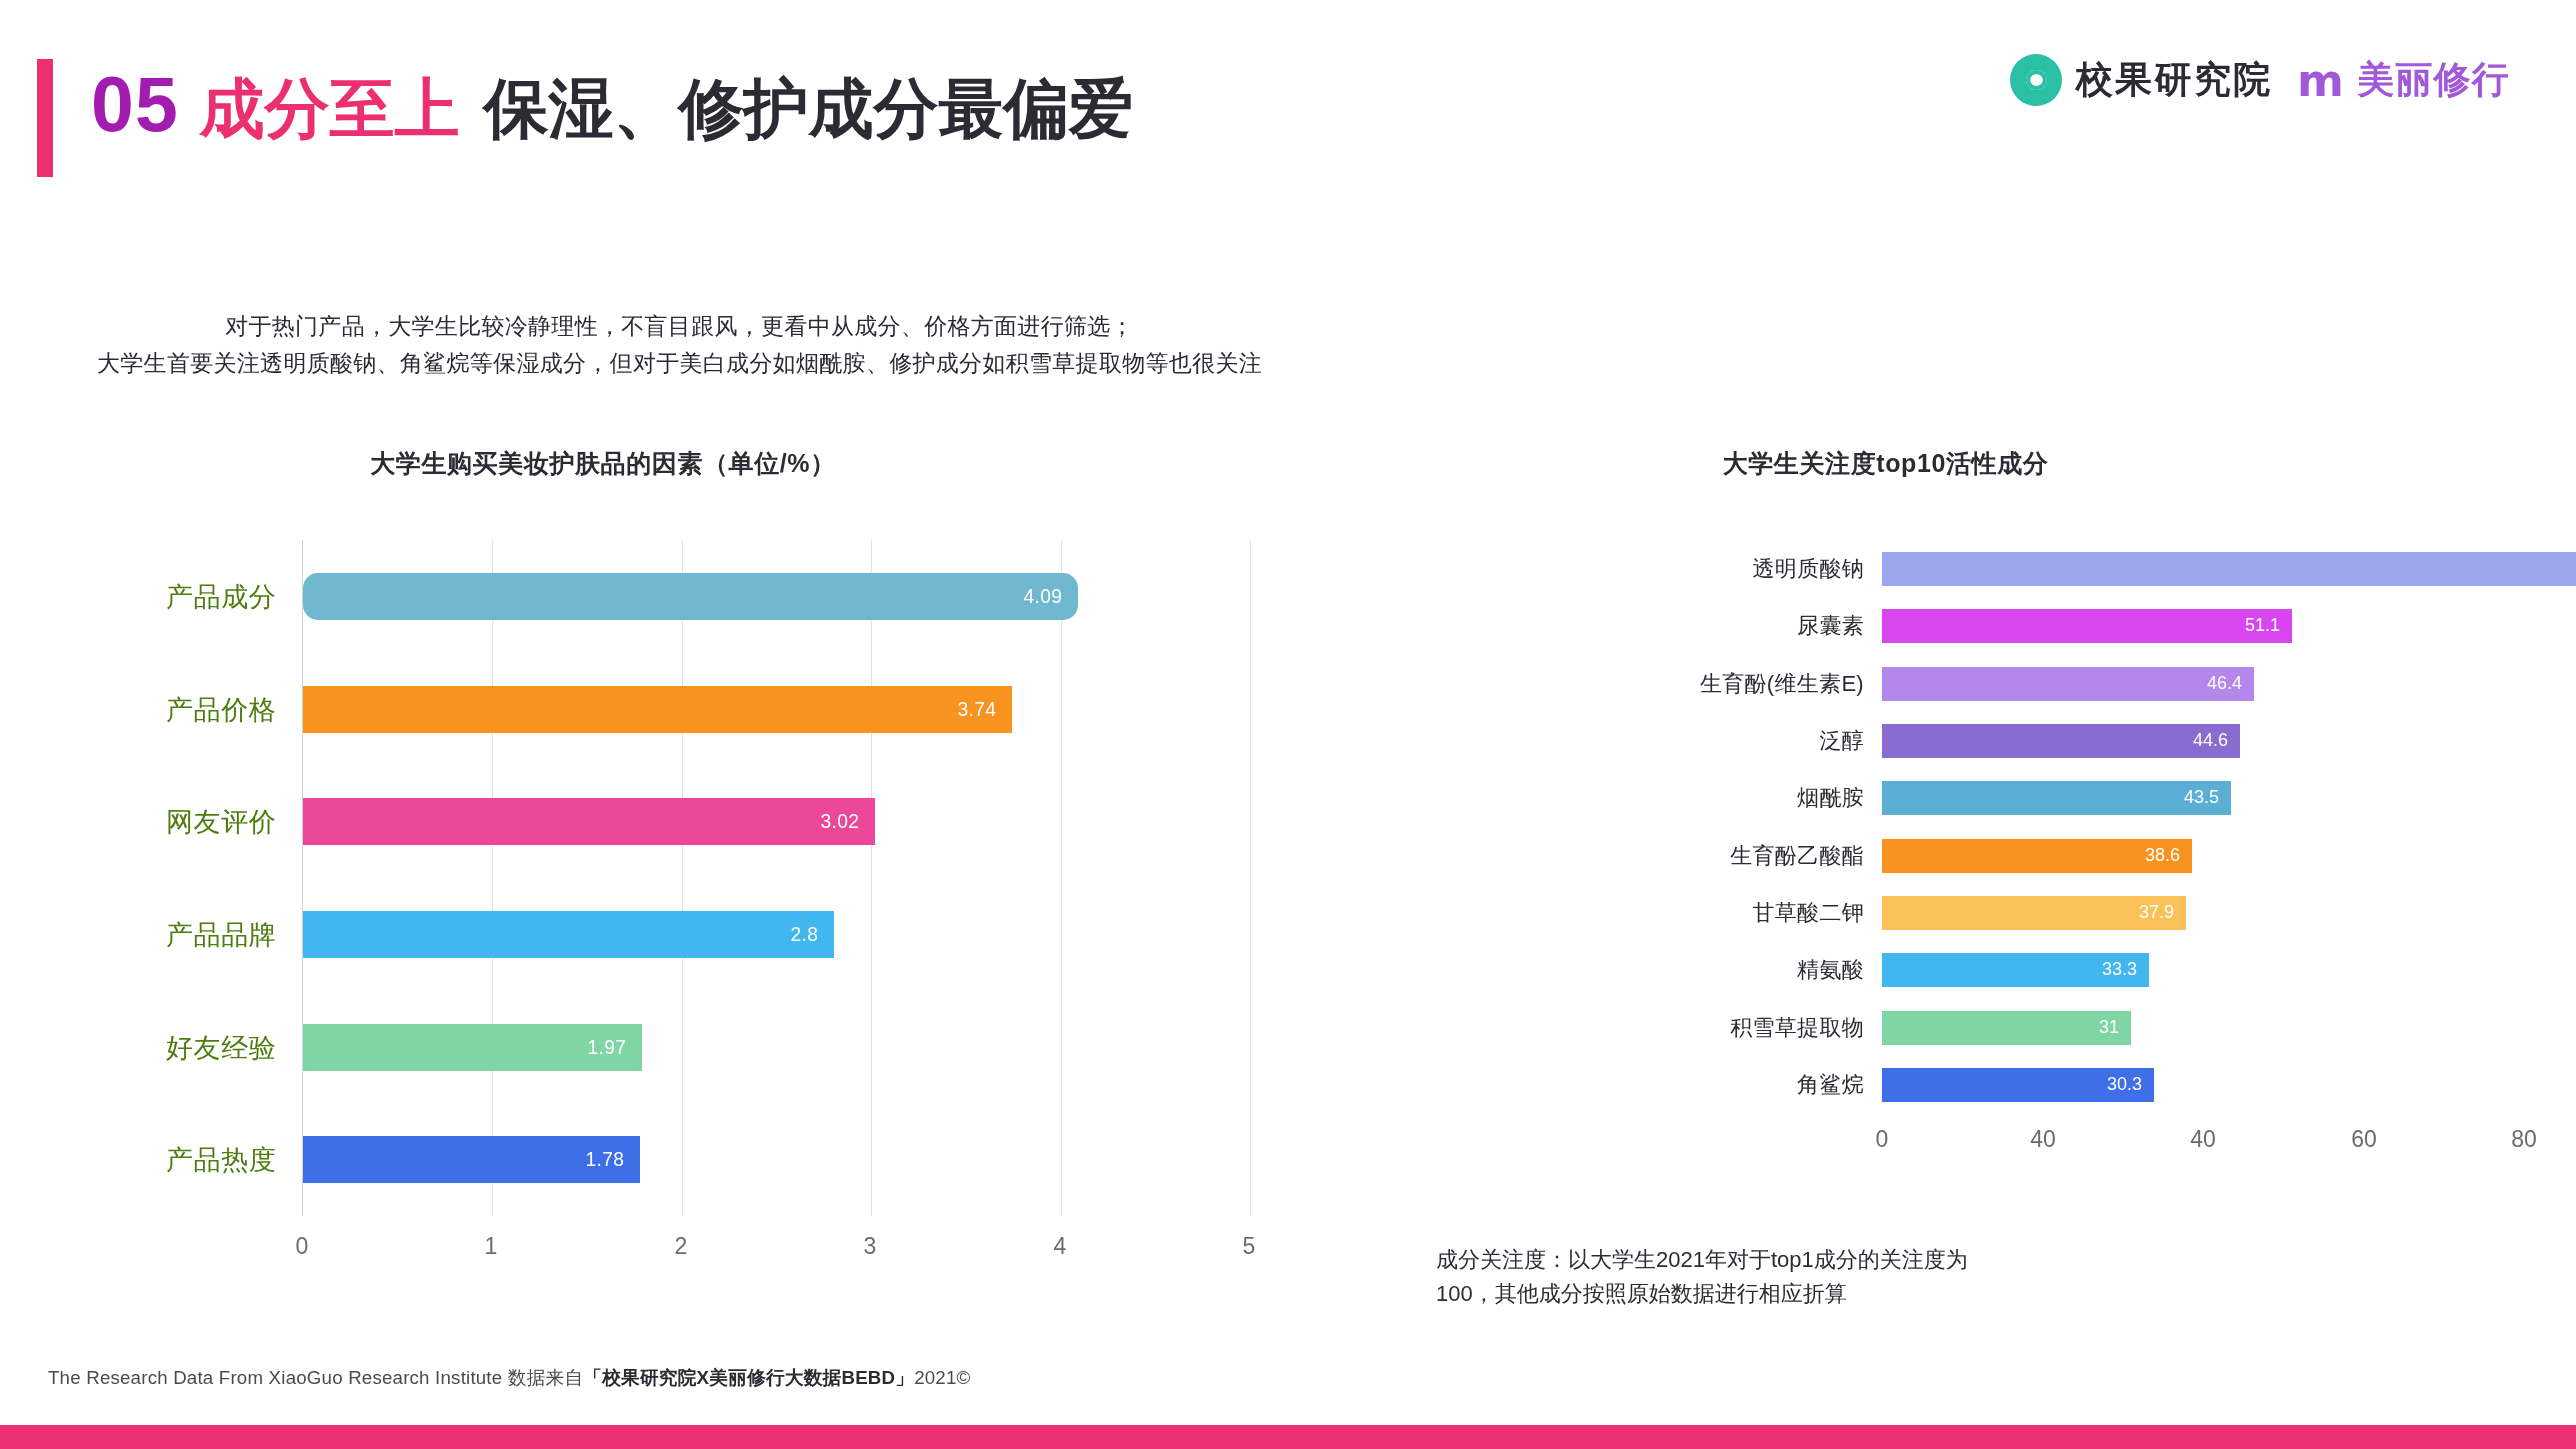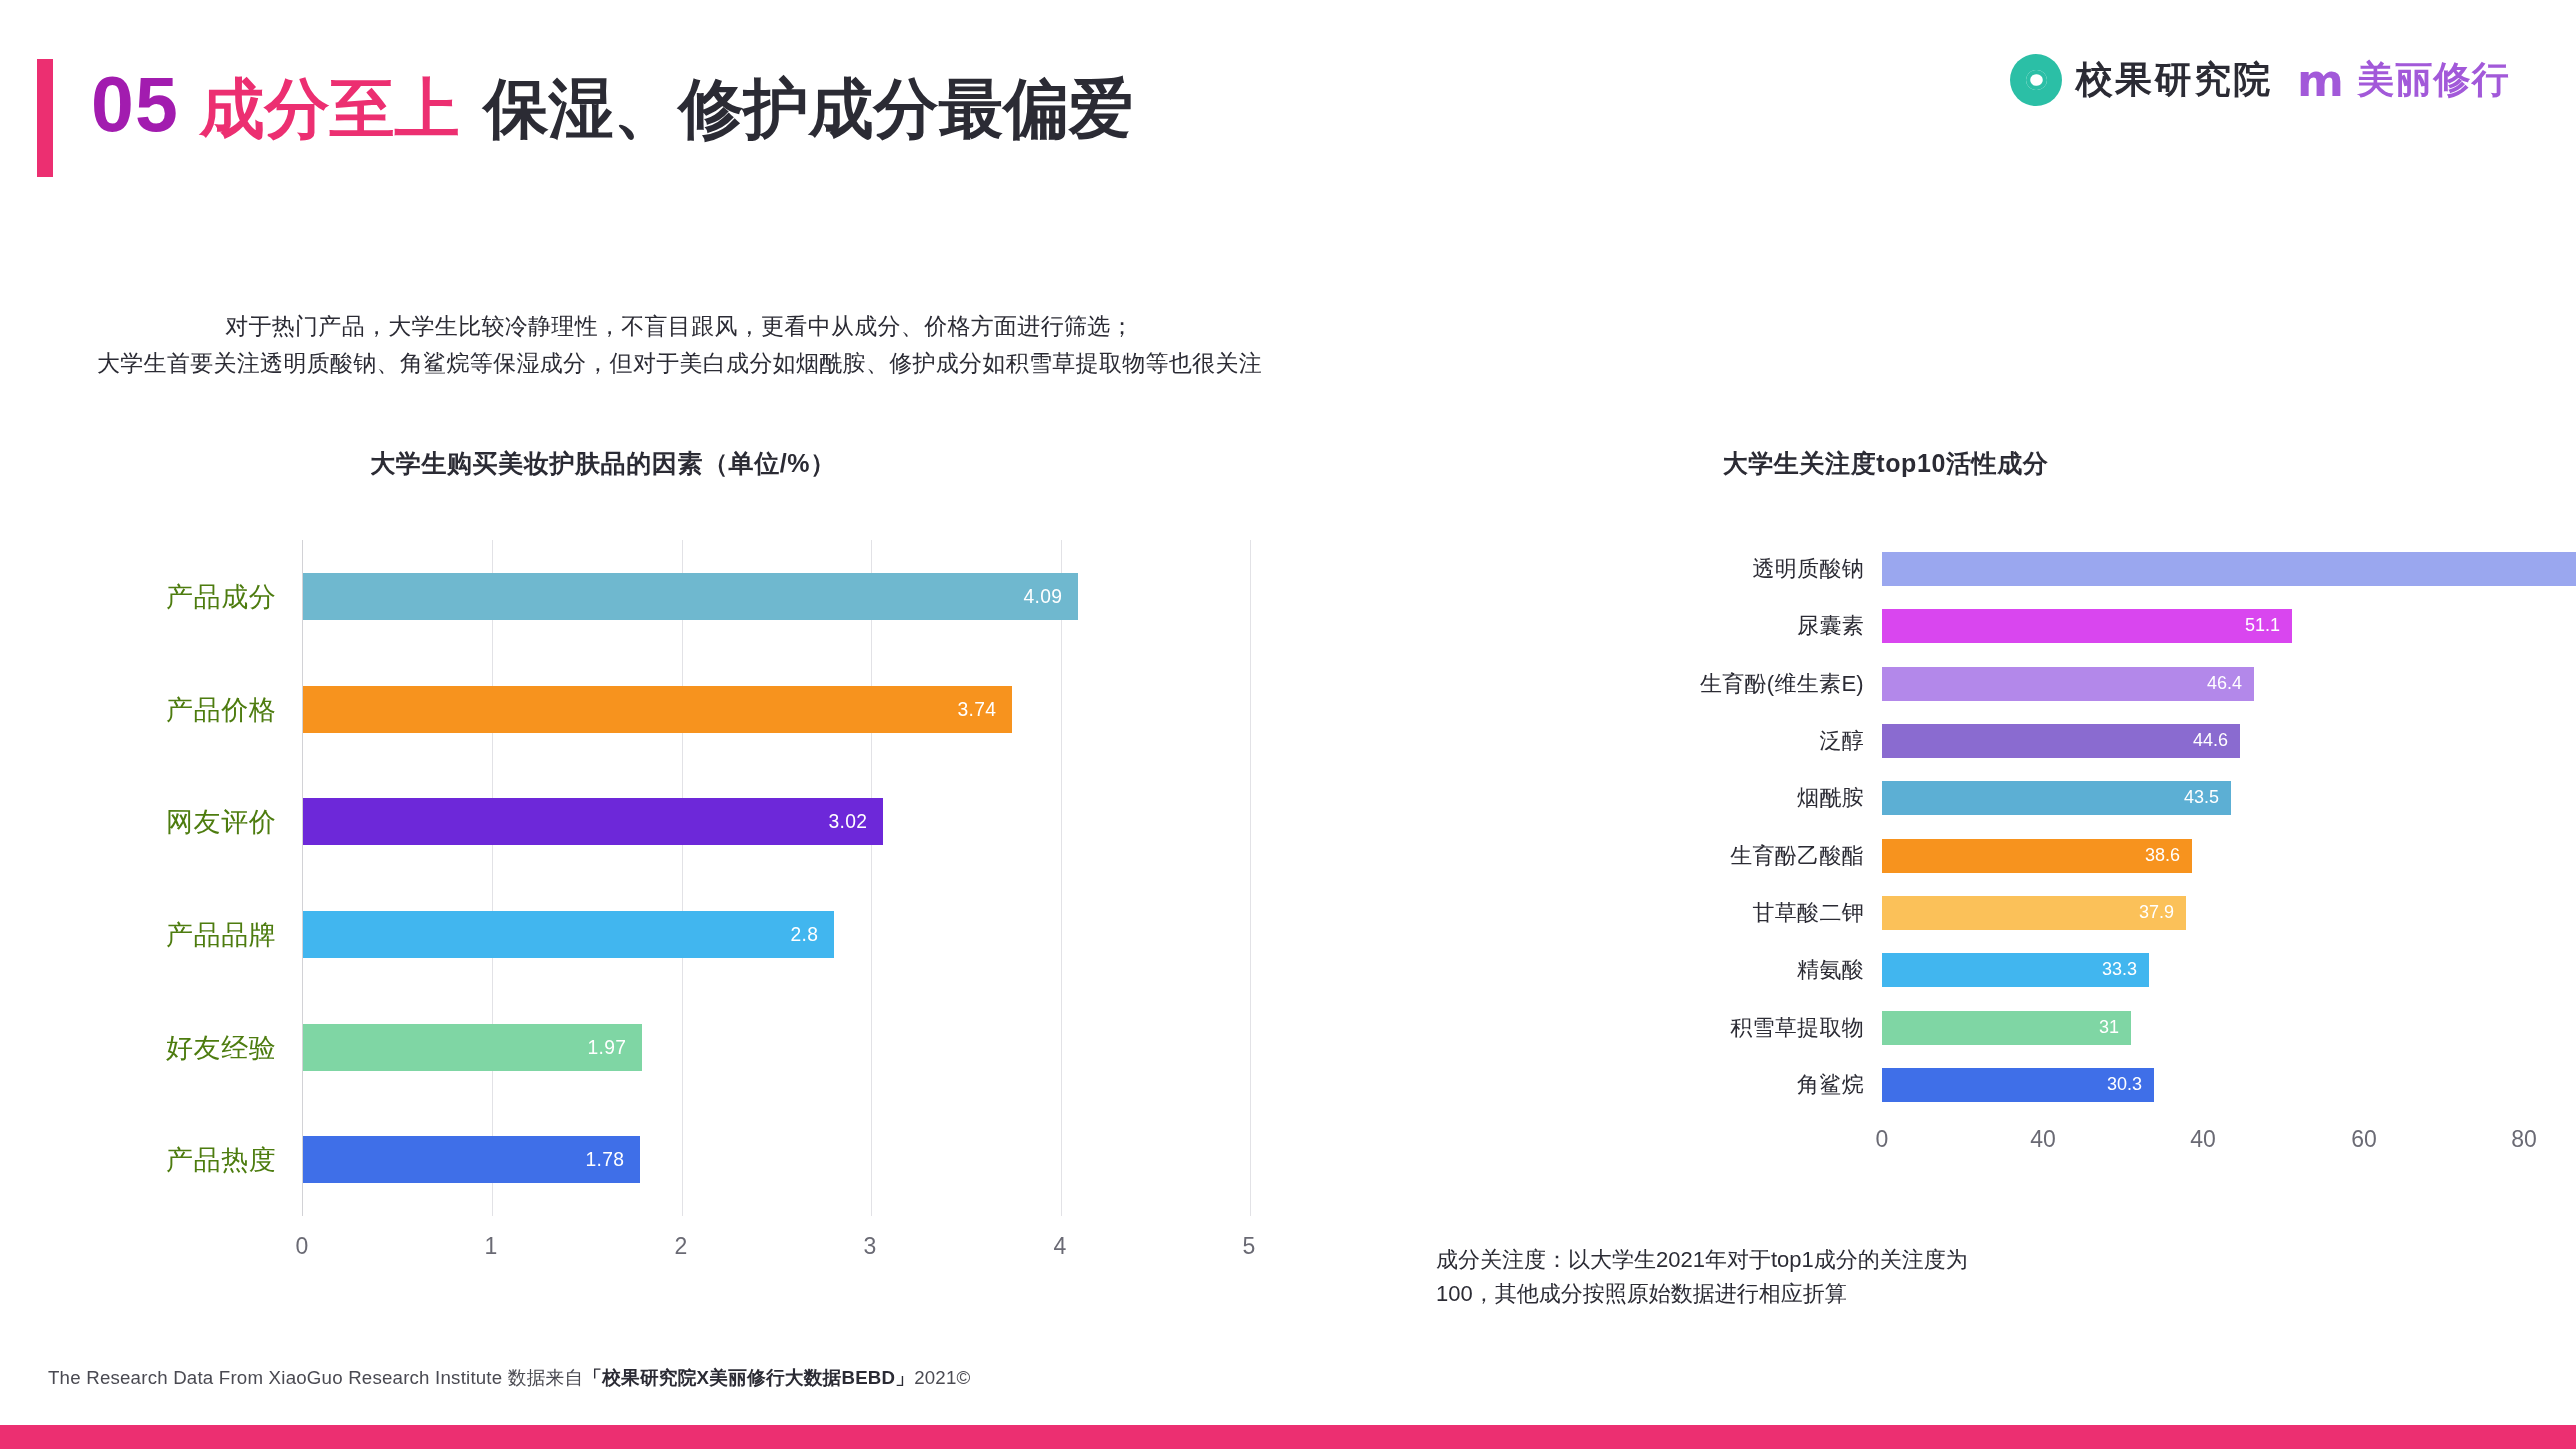--- a/index.html
+++ b/index.html
@@ -307,33 +307,33 @@
   <div class="panel-title">大学生购买美妆护肤品的因素（单位/%）</div>
   <div class="chart-left">
     <div class="plot-left" id="plot-left">
         <div class="gridline" style="left: 189px;"></div>
         <div class="gridline" style="left: 379px;"></div>
         <div class="gridline" style="left: 568px;"></div>
         <div class="gridline" style="left: 758px;"></div>
         <div class="gridline" style="left: 947px;"></div>
         <div class="rowband" style="top: 0px; height: 113px;">
           <div class="rowlabel">产品成分</div>
-          <div class="bar" style="width: 775px; background: rgb(111, 184, 207);">
+          <div class="bar" style="width: 775px; background: rgb(111, 184, 207); border-radius: 15px;">
             <span class="bar-value">4.09</span>
           </div>
         </div>
         <div class="rowband" style="top: 113px; height: 113px;">
           <div class="rowlabel">产品价格</div>
           <div class="bar" style="width: 709px; background: rgb(247, 147, 30);">
             <span class="bar-value">3.74</span>
           </div>
         </div>
         <div class="rowband" style="top: 225px; height: 113px;">
           <div class="rowlabel">网友评价</div>
-          <div class="bar" style="width: 572px; background: #6d28d9; padding-left: 8px;">
+          <div class="bar" style="width: 572px; background: #ec4899;">
             <span class="bar-value">3.02</span>
           </div>
         </div>
         <div class="rowband" style="top: 338px; height: 113px;">
           <div class="rowlabel">产品品牌</div>
           <div class="bar" style="width: 531px; background: rgb(65, 182, 239);">
             <span class="bar-value">2.8</span>
           </div>
         </div>
         <div class="rowband" style="top: 451px; height: 113px;">

